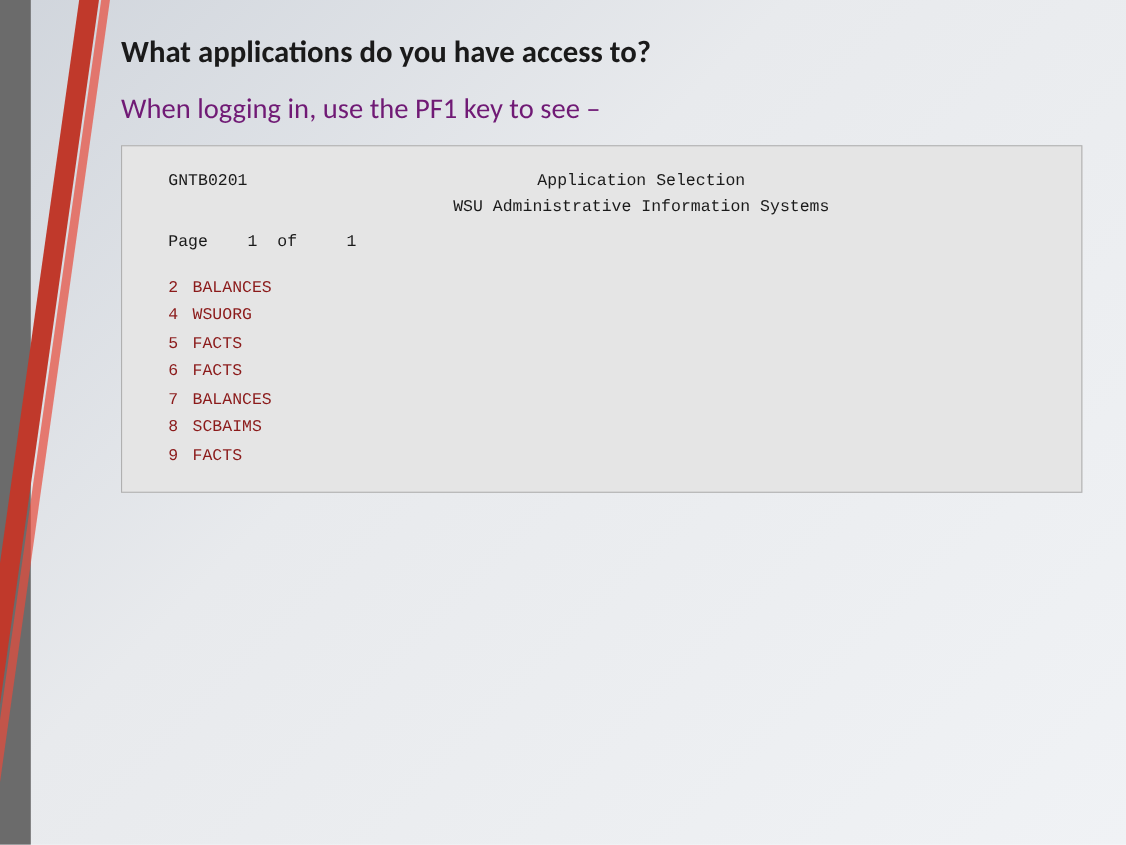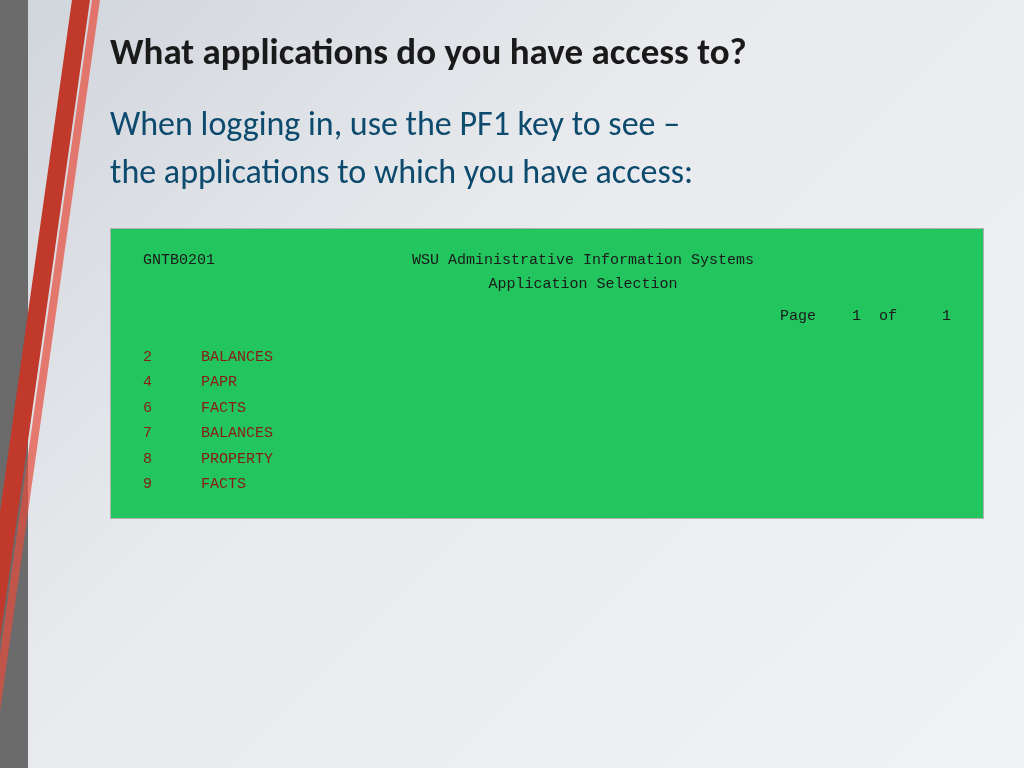--- a/index.html
+++ b/index.html
@@ -57,67 +57,65 @@
     .content {
       position: absolute;
       left: 80px;
       top: 0;
       right: 0;
       bottom: 0;
       padding: 30px 40px 30px 30px;
     }
 
     .page-title {
-      font-size: 37px;
+      font-size: 28px;
       font-weight: 900;
       color: #1a1a1a;
-      margin-bottom: 26px;
+      margin-bottom: 16px;
       line-height: 1.2;
     }
 
     .subtitle {
-      font-size: 34px;
+      font-size: 26px;
       font-weight: 400;
-      color: #0c4a6e;
-      margin-bottom: 32px;
+      color: #701a75;
+      margin-bottom: 16px;
       line-height: 1.4;
     }
 
     
     .terminal-box {
-      background: #22c55e;
+      background: #e5e5e5;
       border: 1px solid #b0b0b0;
-      padding: 20px 32px;
+      padding: 20px 42px;
       font-family: 'Courier New', Courier, monospace;
       font-size: 15px;
       line-height: 1.6;
       color: #1a1a1a;
     }
 
     .terminal-page-line {
       margin-bottom: 16px;
       margin-top: 8px;
-      text-align: right;
     }
 
     .app-item {
       color: #8b1a1a;
       font-family: 'Courier New', Courier, monospace;
       font-size: 15px;
       line-height: 1.7;
     }
 
     .app-number {
       color: #8b1a1a;
       margin-right: 4px;
     }
 
     .app-name {
       color: #8b1a1a;
-      margin-left: 36px;
     }
 
     .terminal-top-row {
       display: flex;
       justify-content: space-between;
       align-items: flex-start;
       margin-bottom: 4px;
     }
 
     .terminal-title-block {
@@ -133,43 +131,43 @@
   <div class="stripe-red"></div>
   <div class="stripe-red2"></div>
 </div>
 
 <div class="content">
 
   <h1 class="page-title">What applications do you have access to?</h1>
 
   <p class="subtitle">
     <span>When logging in, use the PF1 key to see –</span><br>
-    <span>the applications to which you have access:</span>
   </p>
 
   <div class="terminal-box">
 
     <div class="terminal-top-row">
       <span>GNTB0201</span>
       <div class="terminal-title-block">
+        <div>Application Selection</div>
         <div>WSU Administrative Information Systems</div>
-        <div>Application Selection</div>
       </div>
     </div>
 
     <div class="terminal-page-line">
       <span>Page</span>&nbsp;&nbsp;&nbsp;
       <span>1</span>&nbsp;
       <span>of</span>&nbsp;&nbsp;&nbsp;&nbsp;
       <span>1</span>
     </div>
 
     <div id="app-list">
         <div class="app-item"><span class="app-number">2</span> <span class="app-name">BALANCES</span></div>
-        <div class="app-item"><span class="app-number">4</span> <span class="app-name">PAPR</span></div>
+        <div class="app-item"><span class="app-number">4</span> <span class="app-name">WSUORG</span></div>
+        <div class="app-item"><span class="app-number">5</span> <span class="app-name">FACTS</span></div>
         <div class="app-item"><span class="app-number">6</span> <span class="app-name">FACTS</span></div>
         <div class="app-item"><span class="app-number">7</span> <span class="app-name">BALANCES</span></div>
-        <div class="app-item"><span class="app-number">8</span> <span class="app-name">PROPERTY</span></div>
+        <div class="app-item"><span class="app-number">8</span> <span class="app-name">SCBAIMS</span></div>
         <div class="app-item"><span class="app-number">9</span> <span class="app-name">FACTS</span></div>
       </div>
 
   </div>
 </div>
 
 </body></html>

